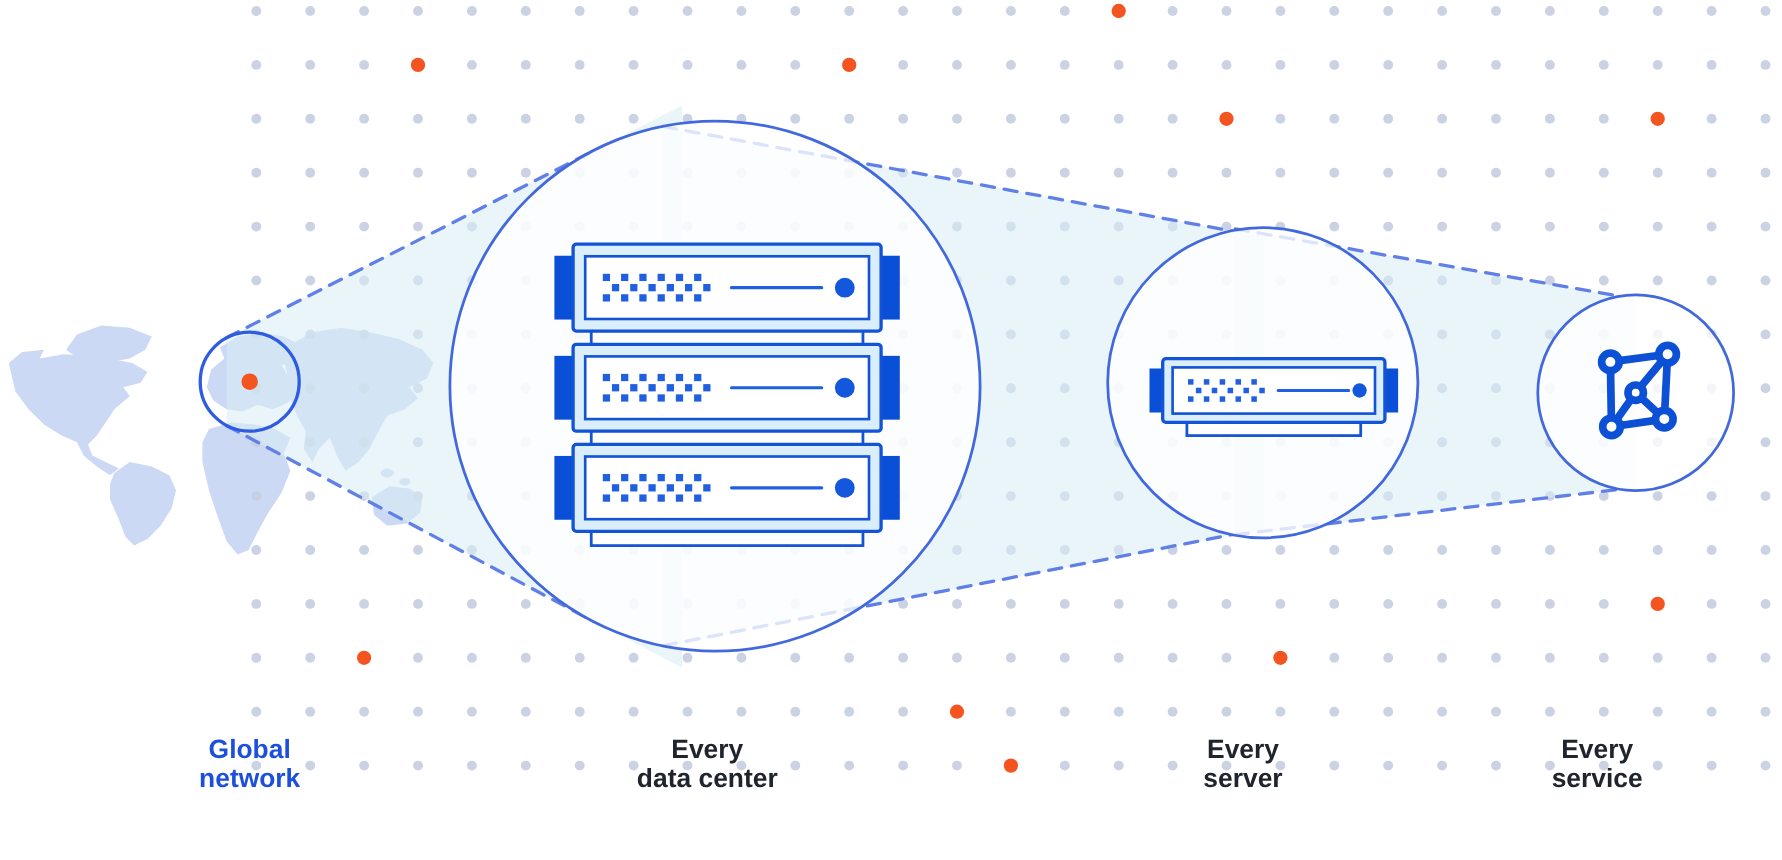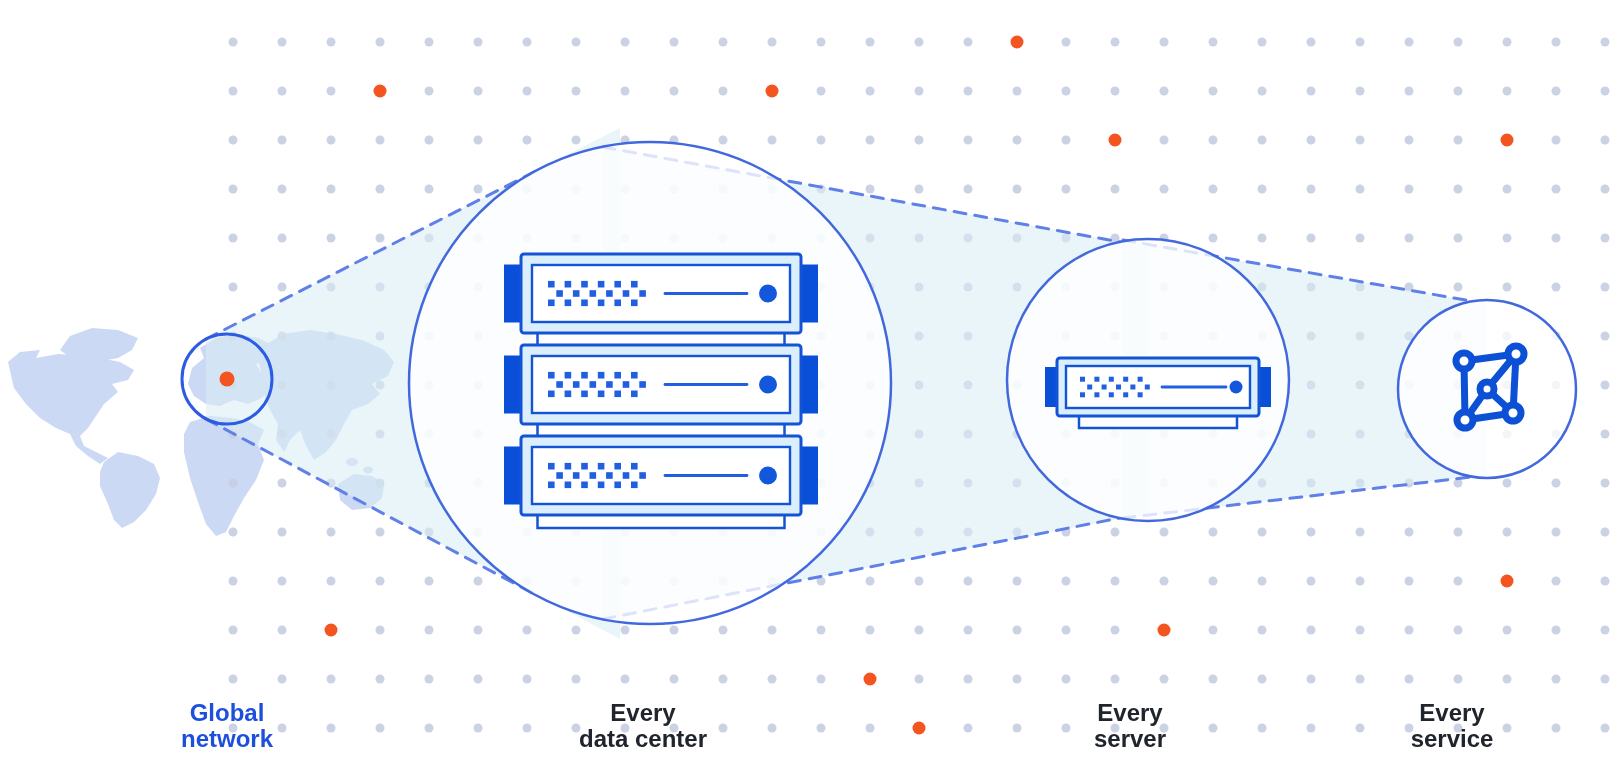--- a/index.html
+++ b/index.html
@@ -1,17 +1,17 @@
 <!DOCTYPE html>
 <html><head>
 <meta charset="utf-8">
 <style>
   html,body{margin:0;padding:0;background:#ffffff;}
   body{font-family:"Liberation Sans", sans-serif;}
-  .stage{position:relative;width:1620px;height:727px;background:#ffffff;overflow:hidden;margin-top:32px;}
+  .stage{position:relative;width:1620px;height:727px;background:#ffffff;overflow:hidden;}
   svg{position:absolute;left:0;top:0;}
   text.diagram-label{font-family:"Liberation Sans", sans-serif;font-weight:bold;font-size:24px;text-anchor:middle;}
   .label-blue{fill:#1c50dc;}
   .label-dark{fill:#20242c;}
 </style>
 </head>
 <body>
 
 <div class="stage">
 <svg width="1620" height="782" viewBox="0 0 1620 782" xmlns="http://www.w3.org/2000/svg">

